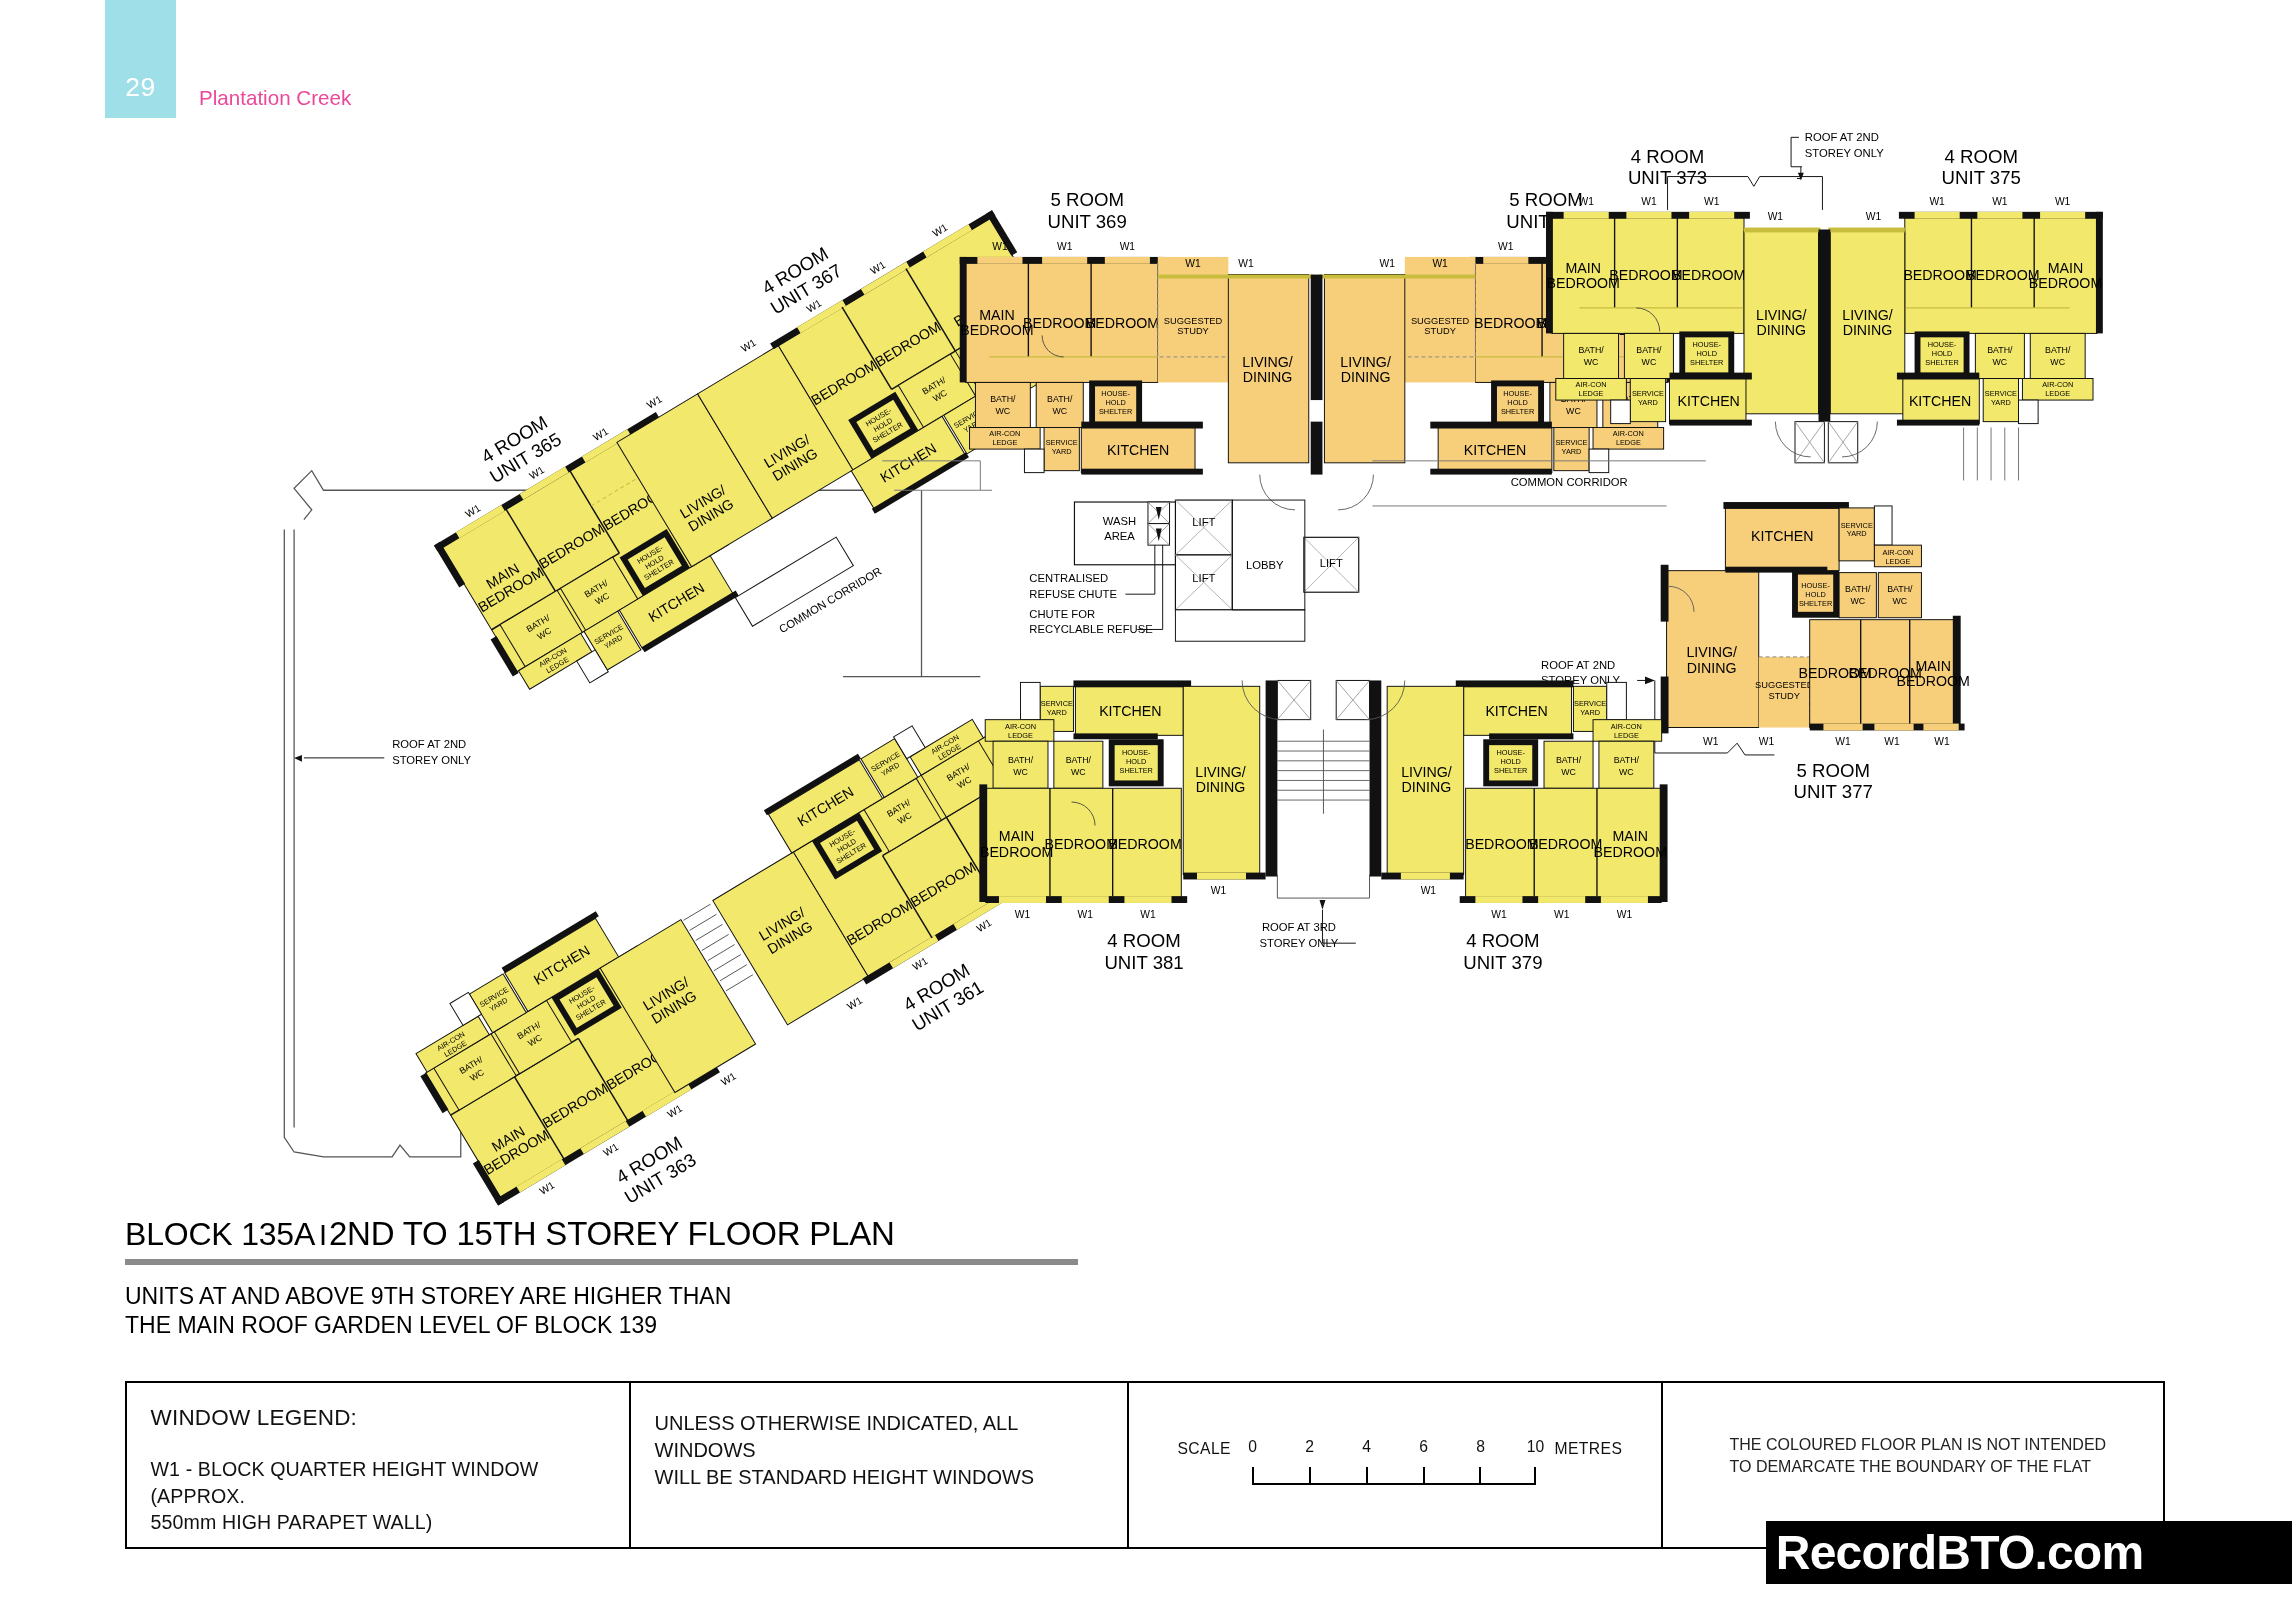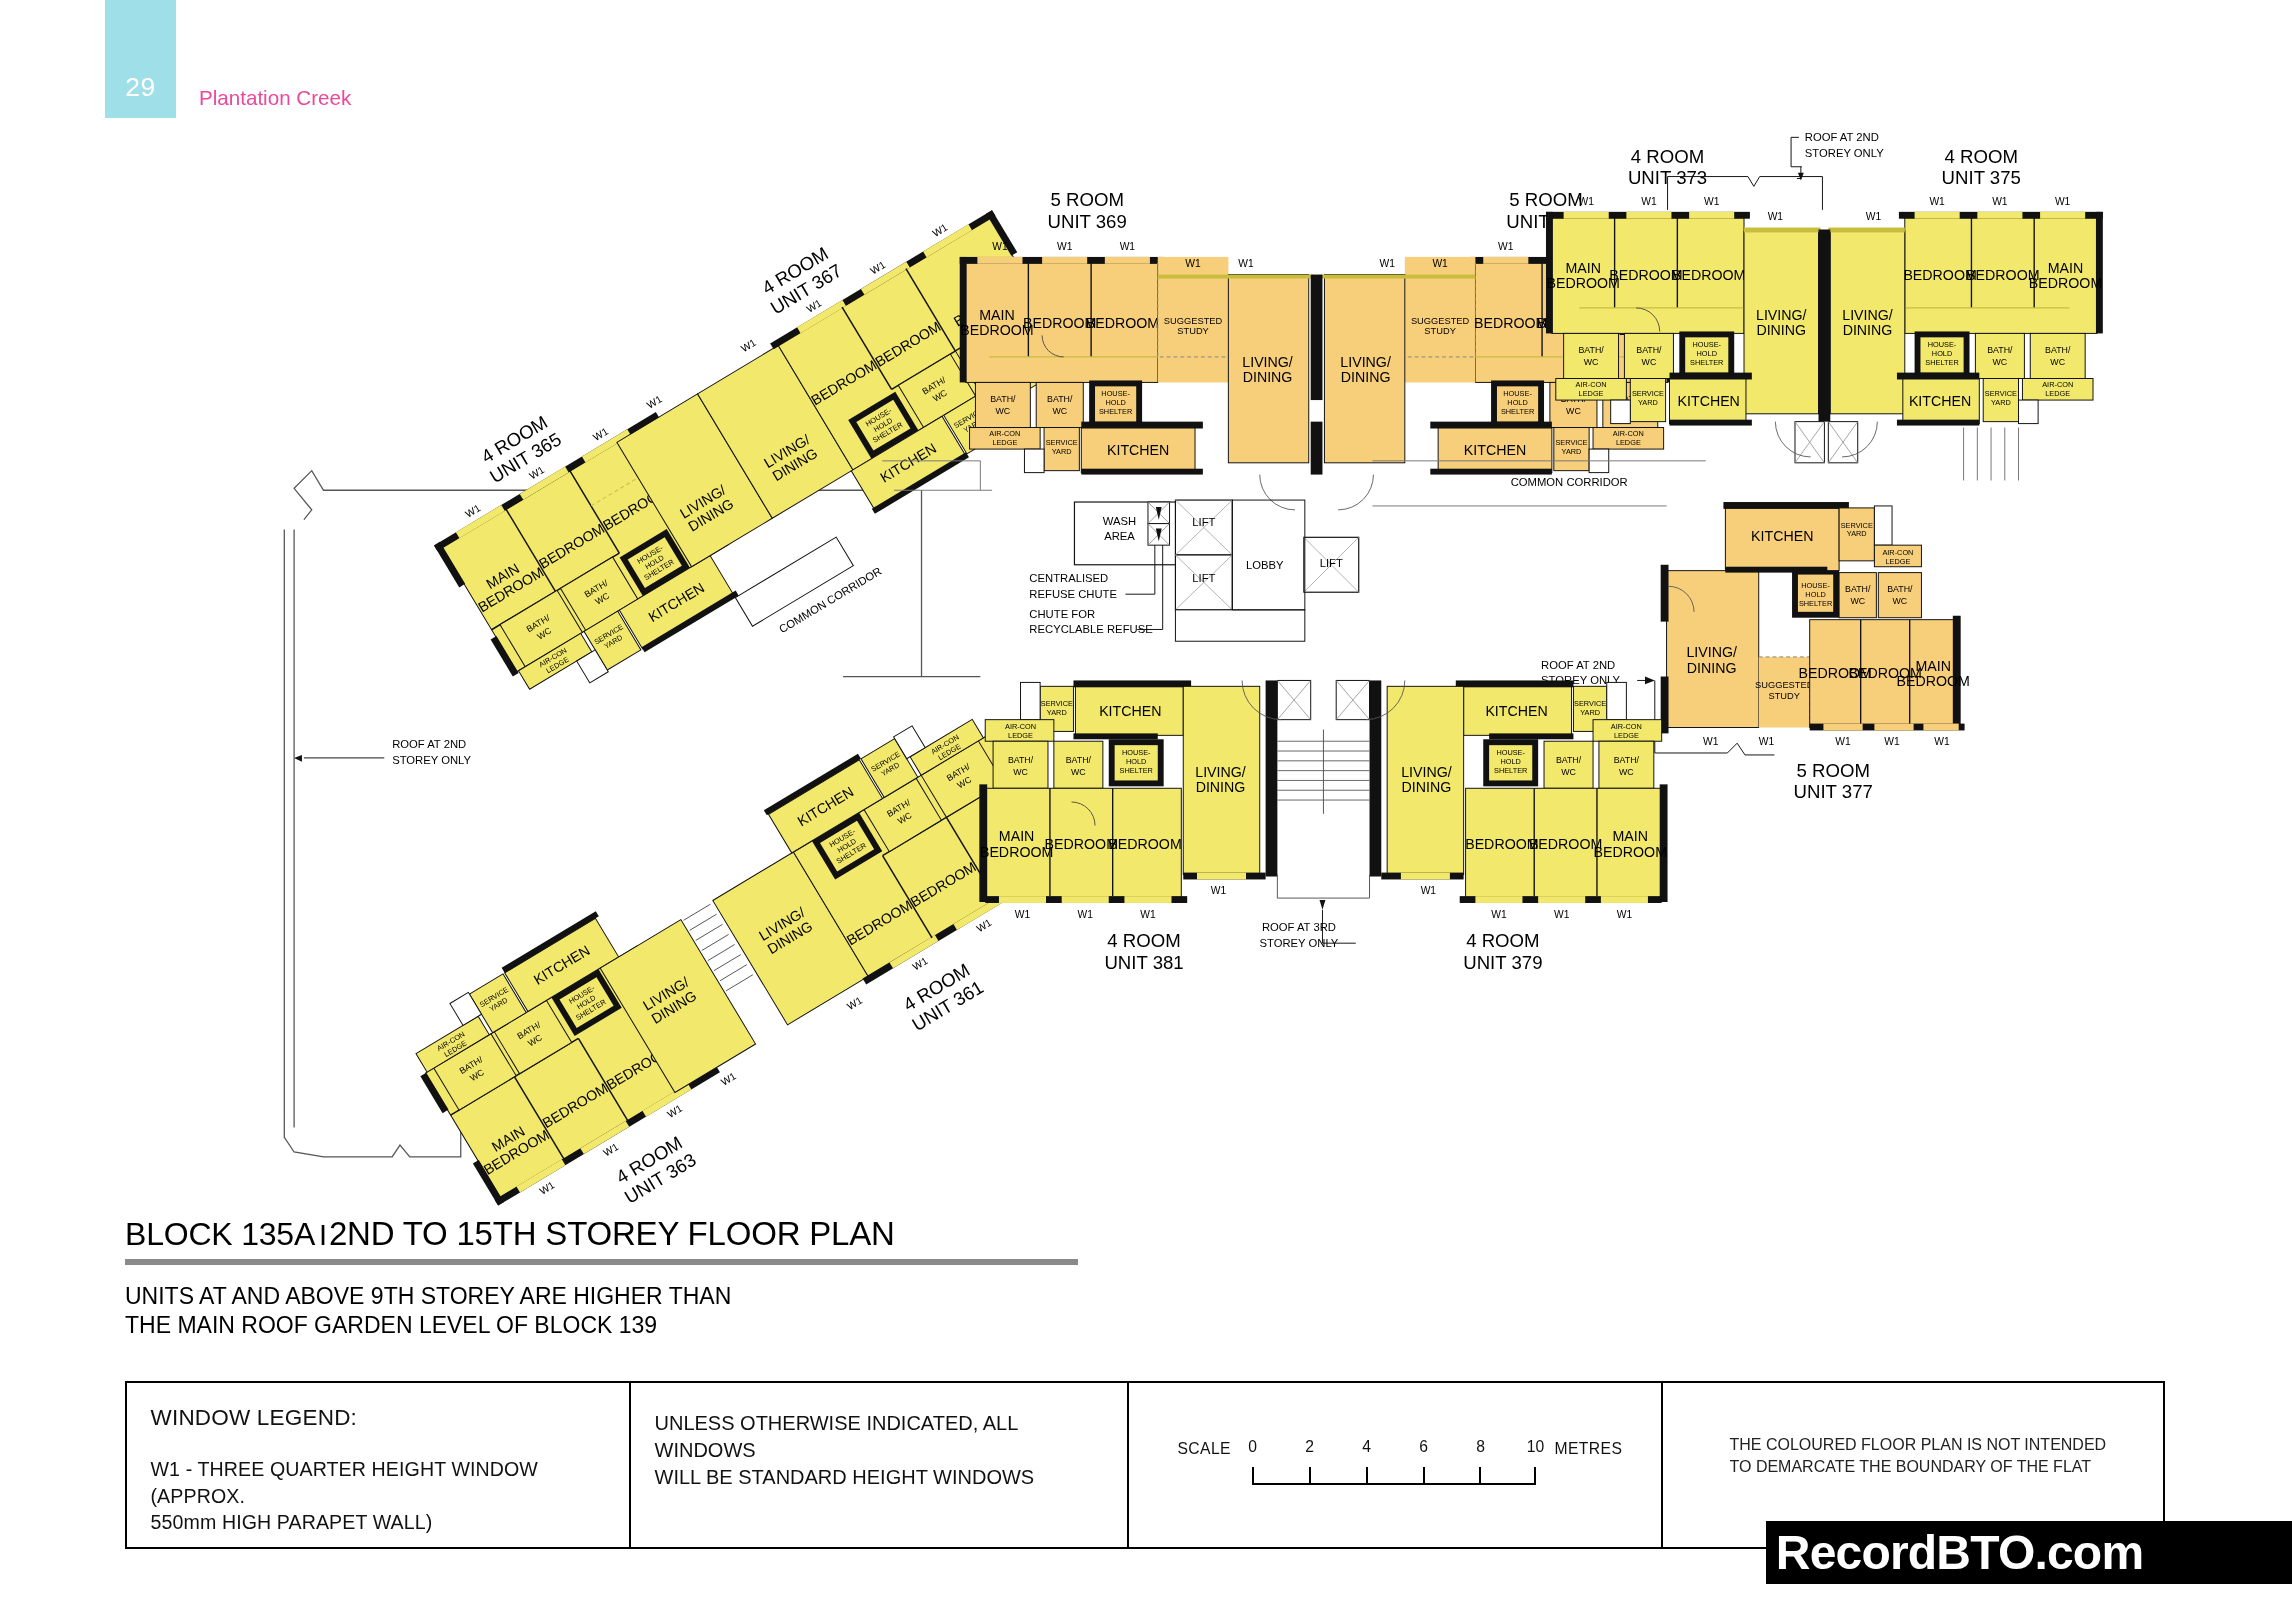--- a/index.html
+++ b/index.html
@@ -836,21 +836,21 @@
     <div>UNITS AT AND ABOVE 9TH STOREY ARE HIGHER THAN</div>
     <div>THE MAIN ROOF GARDEN LEVEL OF BLOCK 139</div>
   </div>
 </div>
 
 <div id="legend-table">
 
   <div class="legend-cell" id="cell-window">
     <div class="lg-title">WINDOW LEGEND:</div>
     <div id="window-legend-w1">
-      <div class="lg-line">W1  -  THREE QUARTER HEIGHT WINDOW (APPROX.</div>
+      <div class="lg-line">W1  -  BLOCK QUARTER HEIGHT WINDOW (APPROX.</div>
       <div class="lg-line">550mm HIGH PARAPET WALL)</div>
     </div>
   </div>
 
   <div class="legend-cell" id="cell-note">
     <div id="note-text">
       <div>UNLESS OTHERWISE INDICATED,  ALL WINDOWS</div>
       <div>WILL BE STANDARD HEIGHT WINDOWS</div>
     </div>
   </div>

